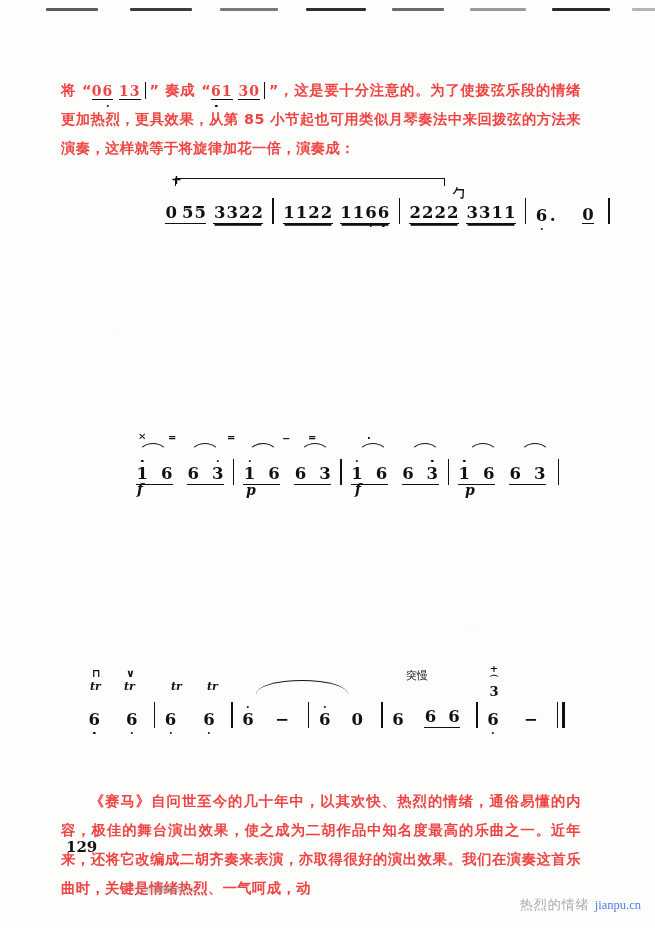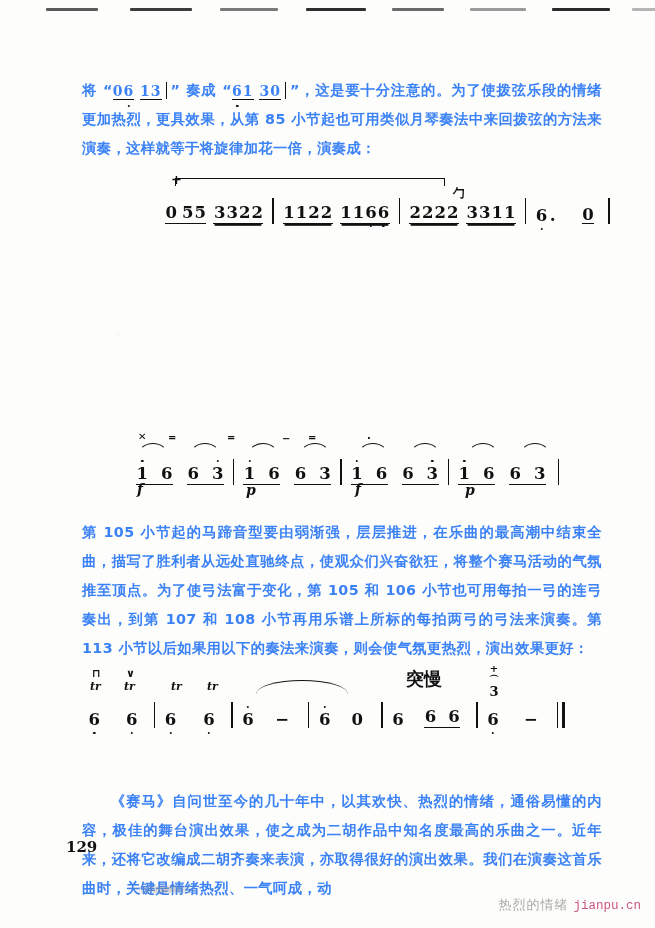--- a/index.html
+++ b/index.html
@@ -39,25 +39,25 @@
   #top-rule span {
     position: absolute;
     top: 0;
     height: 3px;
     background: #6a6a6a;
     border-radius: 1px;
   }
 
   .text-block {
     position: absolute;
-    left: 82px;
+    left: 61px;
     width: 520px;
     font-size: 14.3px;
     line-height: 29px;
-    color: #3b82f6;
+    color: #ef4444;
     letter-spacing: 0.4px;
     text-align: justify;
     font-weight: 600;
     font-family: "DejaVu Sans", "Liberation Sans", sans-serif;
   }
   .text-block .indent { display:inline-block; width: 28px; }
 
   
   .inline-jp {
     display: inline-block;
@@ -235,22 +235,22 @@
   }
   .bow {
     position: absolute;
     font-size: 11px;
     font-weight: 700;
     line-height: 1;
     font-family: "DejaVu Sans", "Liberation Sans", sans-serif;
   }
   .tempo-cn {
     position: absolute;
-    font-size: 18px;
-    font-weight: 700;
+    font-size: 11px;
+    font-weight: 400;
     line-height: 1;
     font-family: "DejaVu Sans", "Liberation Sans", sans-serif;
   }
   .harm-stack {
     position: absolute;
     text-align: center;
     line-height: 1.05;
     font-weight: 700;
   }
   .harm-stack .p { font-size: 10px; }
@@ -276,22 +276,22 @@
     opacity: 0.75;
   }
   #watermark .cn {
     font-size: 13px;
     color: #8d8d8d;
     font-family: "DejaVu Sans", "Liberation Sans", sans-serif;
     letter-spacing: 1px;
   }
   #watermark .url {
     font-size: 12.5px;
-    color: #be185d;
-    font-family: Liberation Mono, monospace;
+    color: #1d4ed8;
+    font-family: Liberation Serif, serif;
   }
   #bottom-smudge {
     position: absolute;
     left: 128px;
     top: 886px;
     width: 74px;
     height: 7px;
     background: linear-gradient(90deg, rgba(150,150,150,0.0), rgba(140,140,140,0.45), rgba(150,150,150,0.0));
     filter: blur(1px);
   }
@@ -460,23 +460,20 @@
 
       <div class="barline tall" style="margin-left:12px"></div>
     </div>
 
     <span class="dyn" style="left:1px;   top:50px;">f</span>
     <span class="dyn" style="left:110px; top:51px;">p</span>
     <span class="dyn" style="left:219px; top:50px;">f</span>
     <span class="dyn" style="left:329px; top:51px;">p</span>
   </div>
 
-  <div class="text-block" id="para-4" style="top:518px;">
-    <span>第 105 小节起的马蹄音型要由弱渐强，层层推进，在乐曲的最高潮中结束全曲，描写了胜利者从远处直驰终点，使观众们兴奋欲狂，将整个赛马活动的气氛推至顶点。为了使弓法富于变化，第 105 和 106 小节也可用每拍一弓的连弓奏出，到第 107 和 108 小节再用乐谱上所标的每拍两弓的弓法来演奏。第 113 小节以后如果用以下的奏法来演奏，则会使气氛更热烈，演出效果更好：</span>
-  </div>
 
   <div class="music" id="example-3" style="left:88px; top:668px;">
 
     <span class="bow" style="left:4px;  top:0px;">⊓</span>
     <span class="bow" style="left:38px; top:0px;">∨</span>
 
     <span class="tr" style="left:2px;   top:13px;">tr</span>
     <span class="tr" style="left:36px;  top:13px;">tr</span>
     <span class="tr" style="left:83px;  top:13px;">tr</span>
     <span class="tr" style="left:119px; top:13px;">tr</span>

